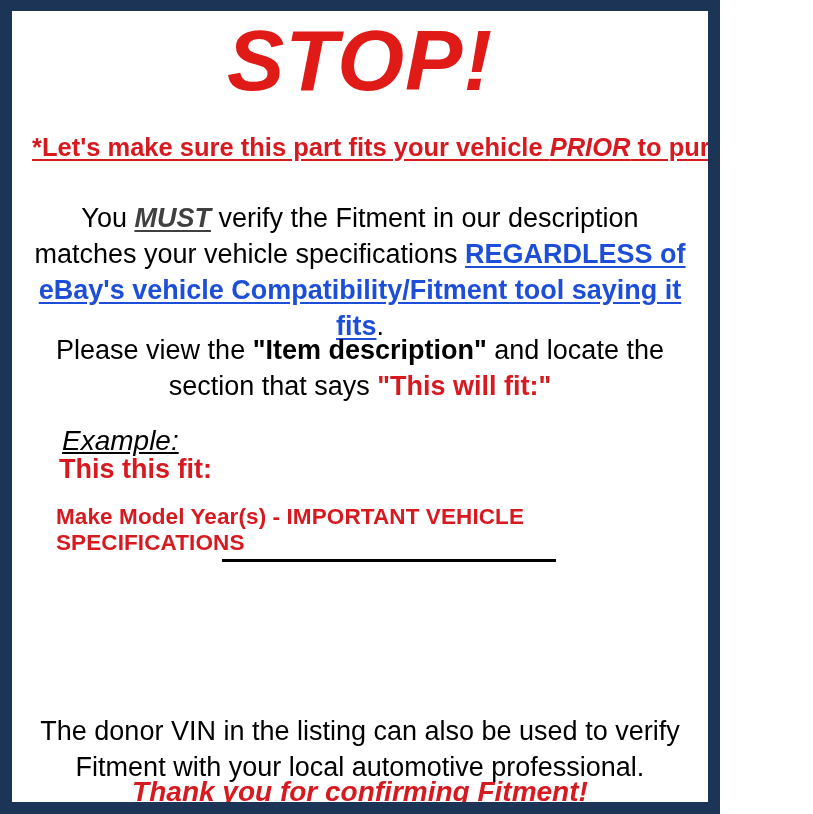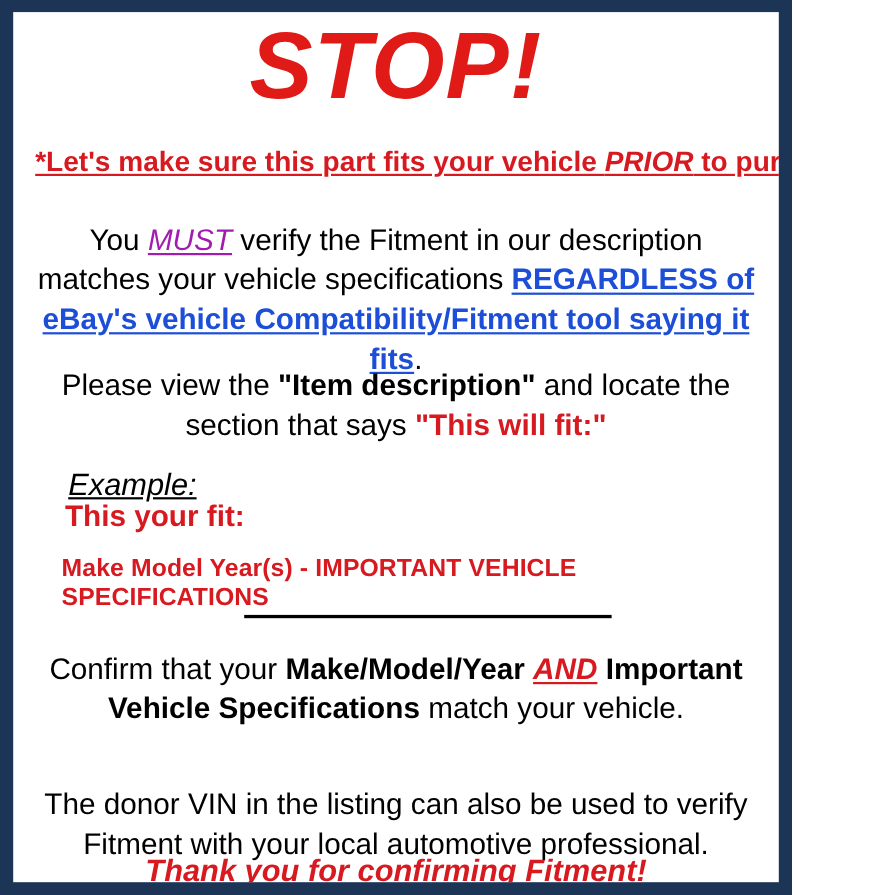--- a/index.html
+++ b/index.html
@@ -60,22 +60,22 @@
   .para1 {
     position: absolute;
     left: 18px; right: 18px;
     top: 190px;
     text-align: center;
     font-size: 27px;
     color: #000000;
     line-height: 1.33;
   }
   .para1 .must {
-    color: #a21caf;
-    font-weight: normal;
+    color: #404040;
+    font-weight: bold;
     font-style: italic;
     text-decoration: underline;
     text-underline-offset: 3px;
   }
   .para1 .redbold {
     color: #1d4ed8;
     font-weight: bold;
     text-decoration: underline;
     text-underline-offset: 3px;
   }
@@ -182,25 +182,24 @@
 
     <div class="stop-title">STOP!</div>
 
     <div class="subtitle"><span class="u">*Let's make sure this part fits your vehicle </span><span class="u it">PRIOR</span><span class="u"> to purchasing*</span></div>
 
     <div class="para1"><span>You </span><span class="must">MUST</span><span> verify the Fitment in our description matches your vehicle specifications </span><span class="redbold">REGARDLESS of eBay's vehicle Compatibility/Fitment tool saying it fits</span><span>.</span></div>
 
     <div class="para2"><span>Please view the </span><span class="b">"Item description"</span><span> and locate the section that says </span><span class="redb">"This will fit:"</span></div>
 
     <div class="example-label">Example:</div>
-    <div class="willfit">This your fit:</div>
+    <div class="willfit">This this fit:</div>
     <div class="makemodel">Make Model Year(s) - IMPORTANT VEHICLE SPECIFICATIONS</div>
 
     <div class="divider"></div>
 
-    <div class="para3"><span>Confirm that your </span><span class="b">Make/Model/Year</span><span>&nbsp;</span><span class="and">AND</span><span>&nbsp;</span><span class="b">Important Vehicle Specifications</span><span> match your vehicle.</span></div>
 
     <div class="para4">The donor VIN in the listing can also be used to verify Fitment with your local automotive professional.</div>
 
     <div class="thanks">Thank you for confirming Fitment!</div>
 
   </div>
 </div>
 
 </body></html>

